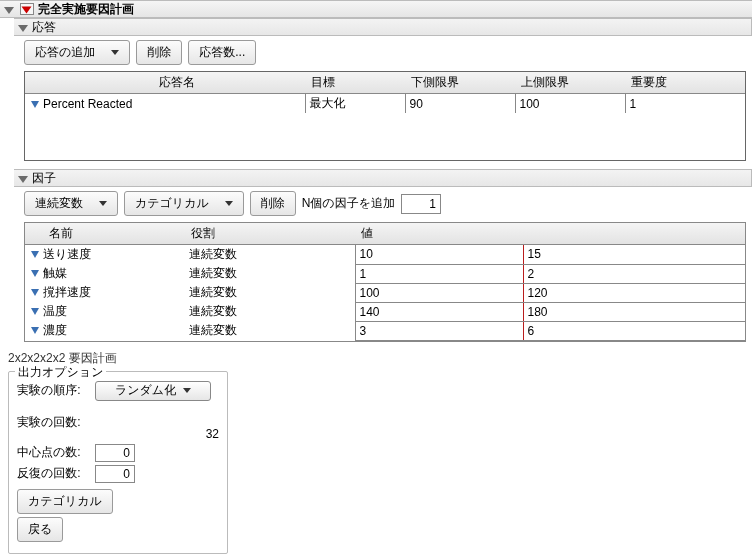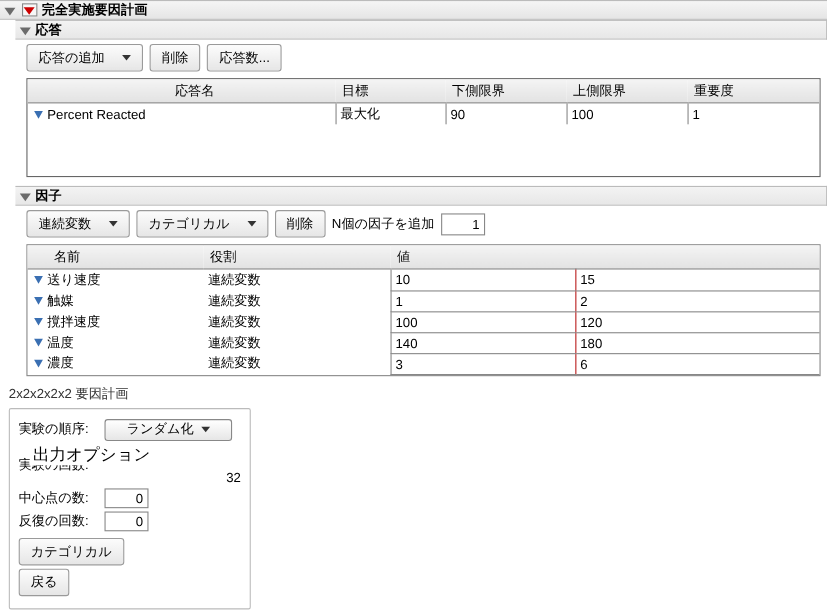--- a/index.html
+++ b/index.html
@@ -20,21 +20,21 @@
     border-left: 7px solid #c00;
     transform: rotate(90deg);
     position: relative; top:1px;
   }
   .red-tri-box { border:1px solid #888; padding:0 1px; display:inline-flex; align-items:center; justify-content:center; width:14px; height:12px; background:#f7f7f7;}
 
   .sub-header {
     display:flex; align-items:center;
     border-top:1px solid #bbb; border-bottom:1px solid #bbb;
     background:linear-gradient(#f3f3f3,#e7e7e7);
-    padding:2px 4px; font-weight:bold; height:18px;
+    padding:2px 4px; font-weight:normal; height:18px;
     margin-left: 14px;
     border-right:1px solid #bbb;
   }
 
   .disclosure {
     width:0; height:0; display:inline-block; margin-right:4px;
     border-left:5px solid transparent; border-right:5px solid transparent;
     border-top:7px solid #6b6b6b;
     cursor:pointer;
     position:relative; top:1px;
@@ -97,21 +97,21 @@
   .fac-table tr td.role { color:#000; }
 
   .design-label { padding:2px 0 4px 8px; color:#333; }
 
   .options-group {
     border:1px solid #bbb; border-radius:2px;
     margin:0 0 0 8px; padding:6px 8px 8px 8px;
     width:220px; position:relative;
   }
   .options-group .legend {
-    position:absolute; top:-8px; left:18px; background:#fff; padding:0 3px; font-size:15px;margin-top:40px;
+    position:absolute; top:-8px; left:6px; background:#fff; padding:0 3px; font-size:12px;
   }
   .opt-row { display:flex; align-items:center; gap:6px; margin:3px 0; }
   .opt-label { width:72px; }
   .opt-val { text-align:right; width:110px; }
   .select-box {
     border:1px solid #888; border-radius:3px;
     background:linear-gradient(#fff,#e6e6e6);
     height:20px; width:116px; display:flex; align-items:center; justify-content:space-between;
     padding:0 19px; cursor:pointer;
   }

